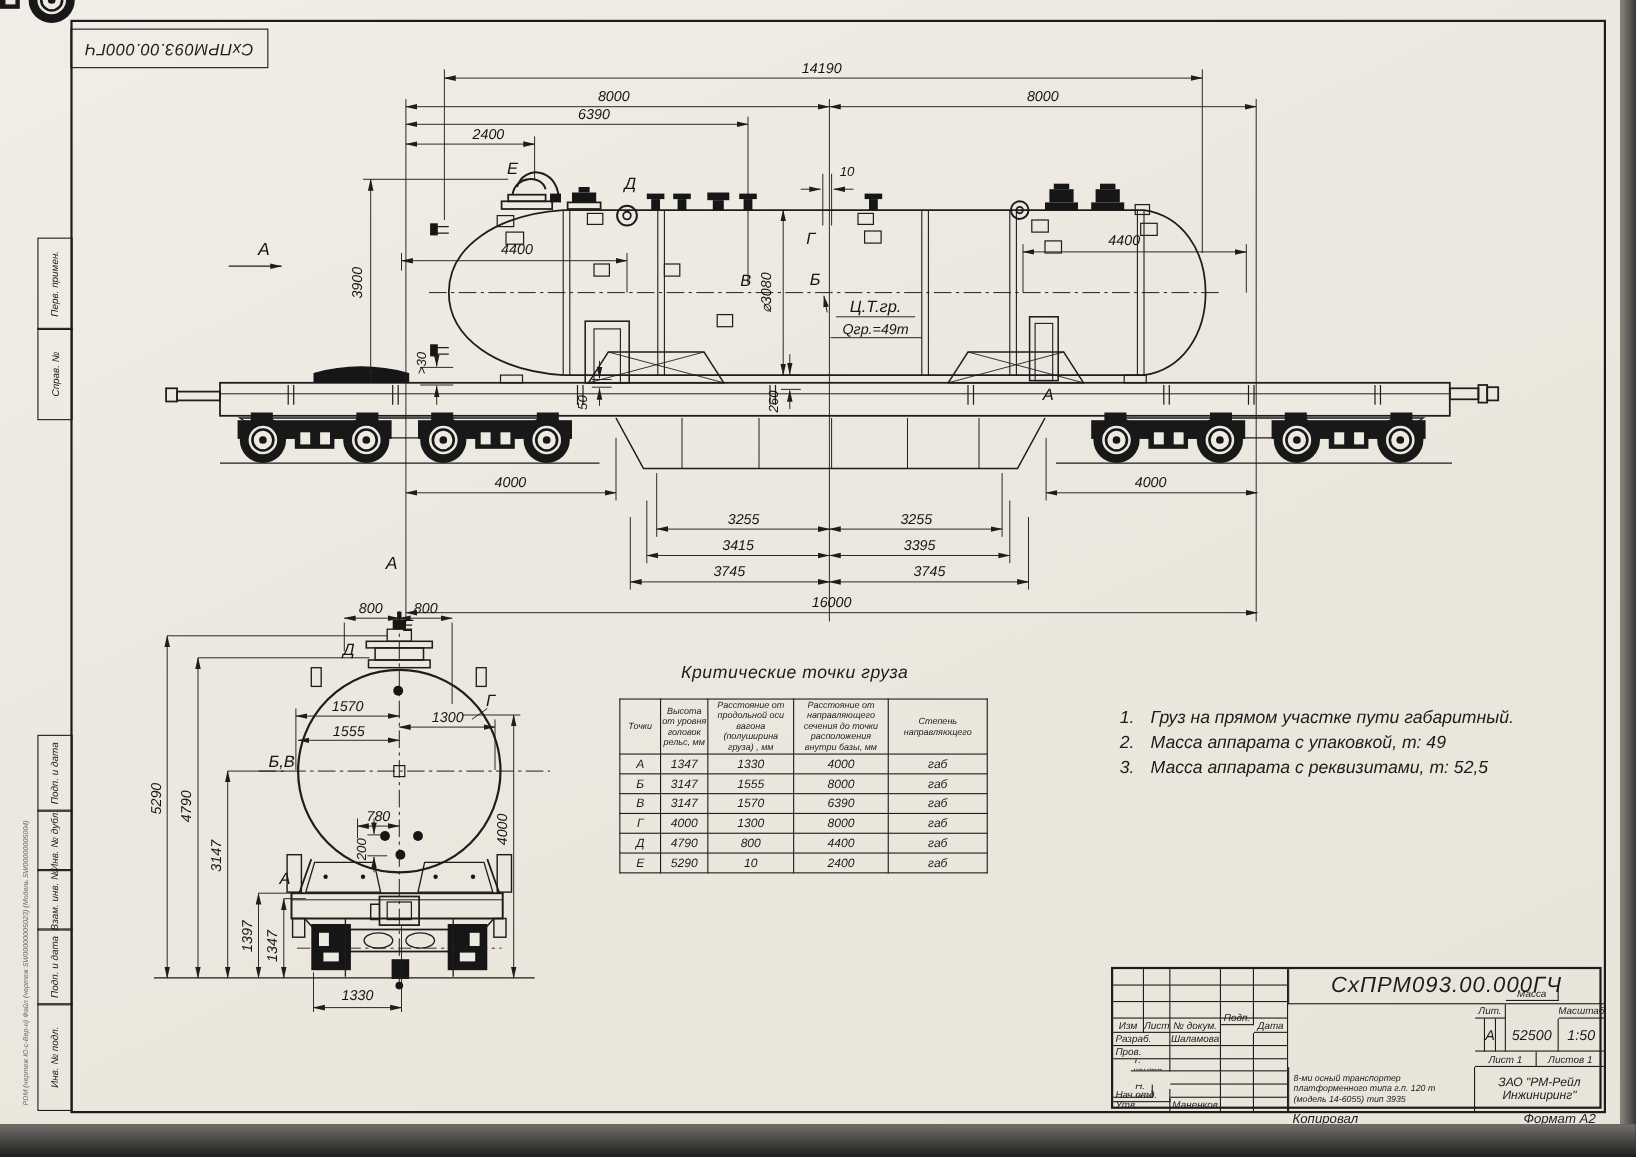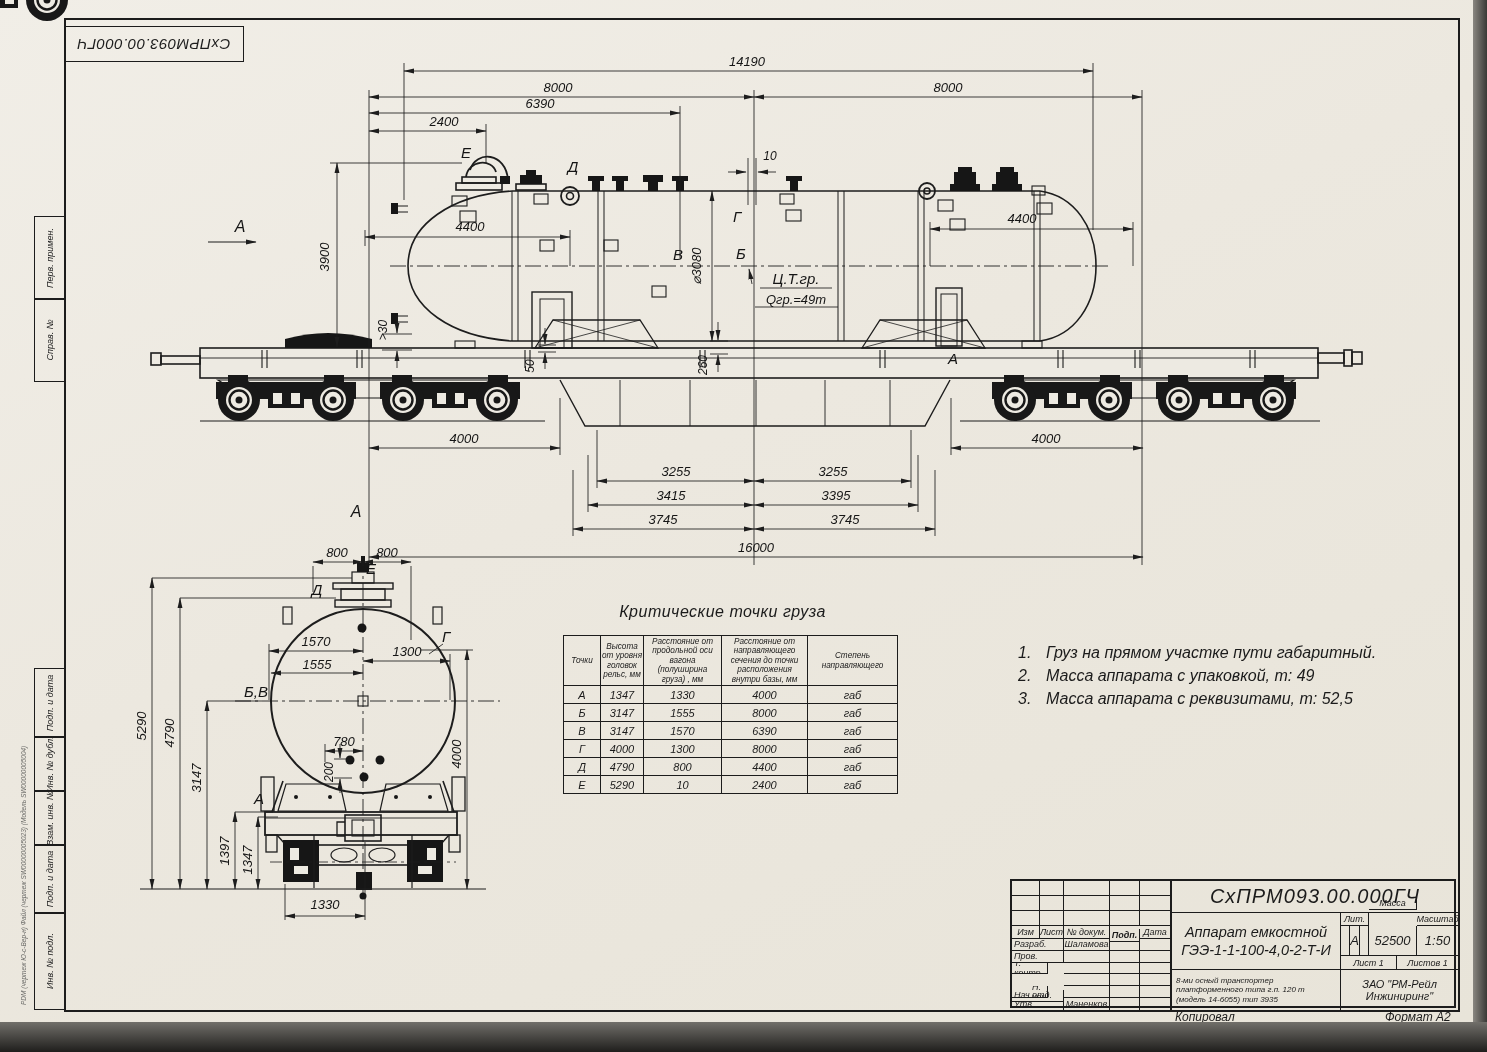--- a/index.html
+++ b/index.html
@@ -489,54 +489,50 @@
       <div class="c" style="left:128px;top:15px;width:31px;height:15px;"></div>
     <div class="c" style="left:0;top:30px;width:28px;height:15px;"></div>
       <div class="c" style="left:28px;top:30px;width:24px;height:15px;"></div>
       <div class="c" style="left:52px;top:30px;width:46px;height:15px;"></div>
       <div class="c" style="left:98px;top:30px;width:30px;height:15px;"></div>
       <div class="c" style="left:128px;top:30px;width:31px;height:15px;"></div>
 
     <div class="c" style="left:0;top:45px;width:28px;height:13px;">Изм</div>
     <div class="c" style="left:28px;top:45px;width:24px;height:13px;">Лист</div>
     <div class="c" style="left:52px;top:45px;width:46px;height:13px;">№ докум.</div>
-    <div class="c" style="left:98px;top:48px;width:30px;height:13px;font-weight:bold;">Подп.</div>
+    <div class="c" style="left:98px;top:38px;width:30px;height:13px;">Подп.</div>
     <div class="c" style="left:128px;top:45px;width:31px;height:13px;">Дата</div>
 
     <div class="c" style="left:0;top:58px;width:52px;height:11.8px;justify-content:flex-start;padding-left:2px;">Разраб.</div>
     <div class="c" style="left:52px;top:58px;width:46px;height:11.8px;font-style:italic;">Шаламова</div>
     <div class="c" style="left:98px;top:58px;width:30px;height:11.8px;"></div>
       <div class="c" style="left:128px;top:58px;width:31px;height:11.8px;"></div>
     <div class="c" style="left:0;top:69.8px;width:52px;height:11.8px;justify-content:flex-start;padding-left:2px;">Пров.</div>
     <div class="c" style="left:52px;top:69.8px;width:46px;height:11.8px;"></div>
     <div class="c" style="left:98px;top:69.8px;width:30px;height:11.8px;"></div>
       <div class="c" style="left:128px;top:69.8px;width:31px;height:11.8px;"></div>
-    <div class="c" style="left:0;top:81.6px;width:36px;height:11.8px;justify-content:flex-start;padding-left:2px;">Т. контр.</div>
+    <div class="c" style="left:16px;top:81.6px;width:36px;height:11.8px;justify-content:flex-start;padding-left:2px;">Т. контр.</div>
     <div class="c" style="left:52px;top:81.6px;width:46px;height:11.8px;"></div>
     <div class="c" style="left:98px;top:81.6px;width:30px;height:11.8px;"></div>
       <div class="c" style="left:128px;top:81.6px;width:31px;height:11.8px;"></div>
     <div class="c" style="left:0;top:109px;width:52px;height:11.8px;justify-content:flex-start;padding-left:2px;">Нач.отд.</div>
     <div class="c" style="left:52px;top:93.4px;width:46px;height:11.8px;"></div>
     <div class="c" style="left:98px;top:93.4px;width:30px;height:11.8px;"></div>
       <div class="c" style="left:128px;top:93.4px;width:31px;height:11.8px;"></div>
     <div class="c" style="left:0;top:105.2px;width:36px;height:11.8px;justify-content:flex-start;padding-left:20px;">Н. контр.</div>
     <div class="c" style="left:52px;top:105.2px;width:46px;height:11.8px;"></div>
     <div class="c" style="left:98px;top:105.2px;width:30px;height:11.8px;"></div>
       <div class="c" style="left:128px;top:105.2px;width:31px;height:11.8px;"></div>
     <div class="c" style="left:0;top:117px;width:52px;height:12px;justify-content:flex-start;padding-left:2px;border-bottom:none;">Утв.</div>
     <div class="c" style="left:52px;top:117px;width:46px;height:12px;border-bottom:none;">Маненков</div>
     <div class="c" style="left:98px;top:117px;width:30px;height:12px;border-bottom:none;"></div>
       <div class="c" style="left:128px;top:117px;width:31px;height:12px;border-bottom:none;"></div>
 
     <div class="c" id="tb-doc" style="left:159px;top:0;width:287px;height:32px;border-right:none;border-left:1.6px solid #1c1c1c;">СхПРМ093.00.000ГЧ</div>
 
-    <div class="c" id="tb-product" style="left:159px;top:32px;width:170px;height:57px;border-left:1.6px solid #1c1c1c;">
-      <div>Аппарат емкостной</div>
-      <div>ГЭЭ-1-1-100-4,0-2-Т-И</div>
-    </div>
 
     <div class="c" style="left:329px;top:32px;width:28px;height:13px;">Лит.</div>
     <div class="c" style="left:357px;top:16px;width:48px;height:13px;">Масса</div>
     <div class="c" style="left:405px;top:32px;width:41px;height:13px;border-right:none;">Масштаб</div>
     <div class="c" style="left:329px;top:45px;width:9px;height:30px;"></div>
     <div class="c" style="left:338px;top:45px;width:10px;height:30px;font:italic 13px 'Liberation Sans',sans-serif;">А</div>
     <div class="c" style="left:348px;top:45px;width:9px;height:30px;"></div>
     <div class="c" style="left:357px;top:45px;width:48px;height:30px;font:italic 13px 'Liberation Sans',sans-serif;">52500</div>
     <div class="c" style="left:405px;top:45px;width:41px;height:30px;border-right:none;font:italic 13px 'Liberation Sans',sans-serif;">1:50</div>
     <div class="c" style="left:329px;top:75px;width:56px;height:14px;">Лист 1</div>

